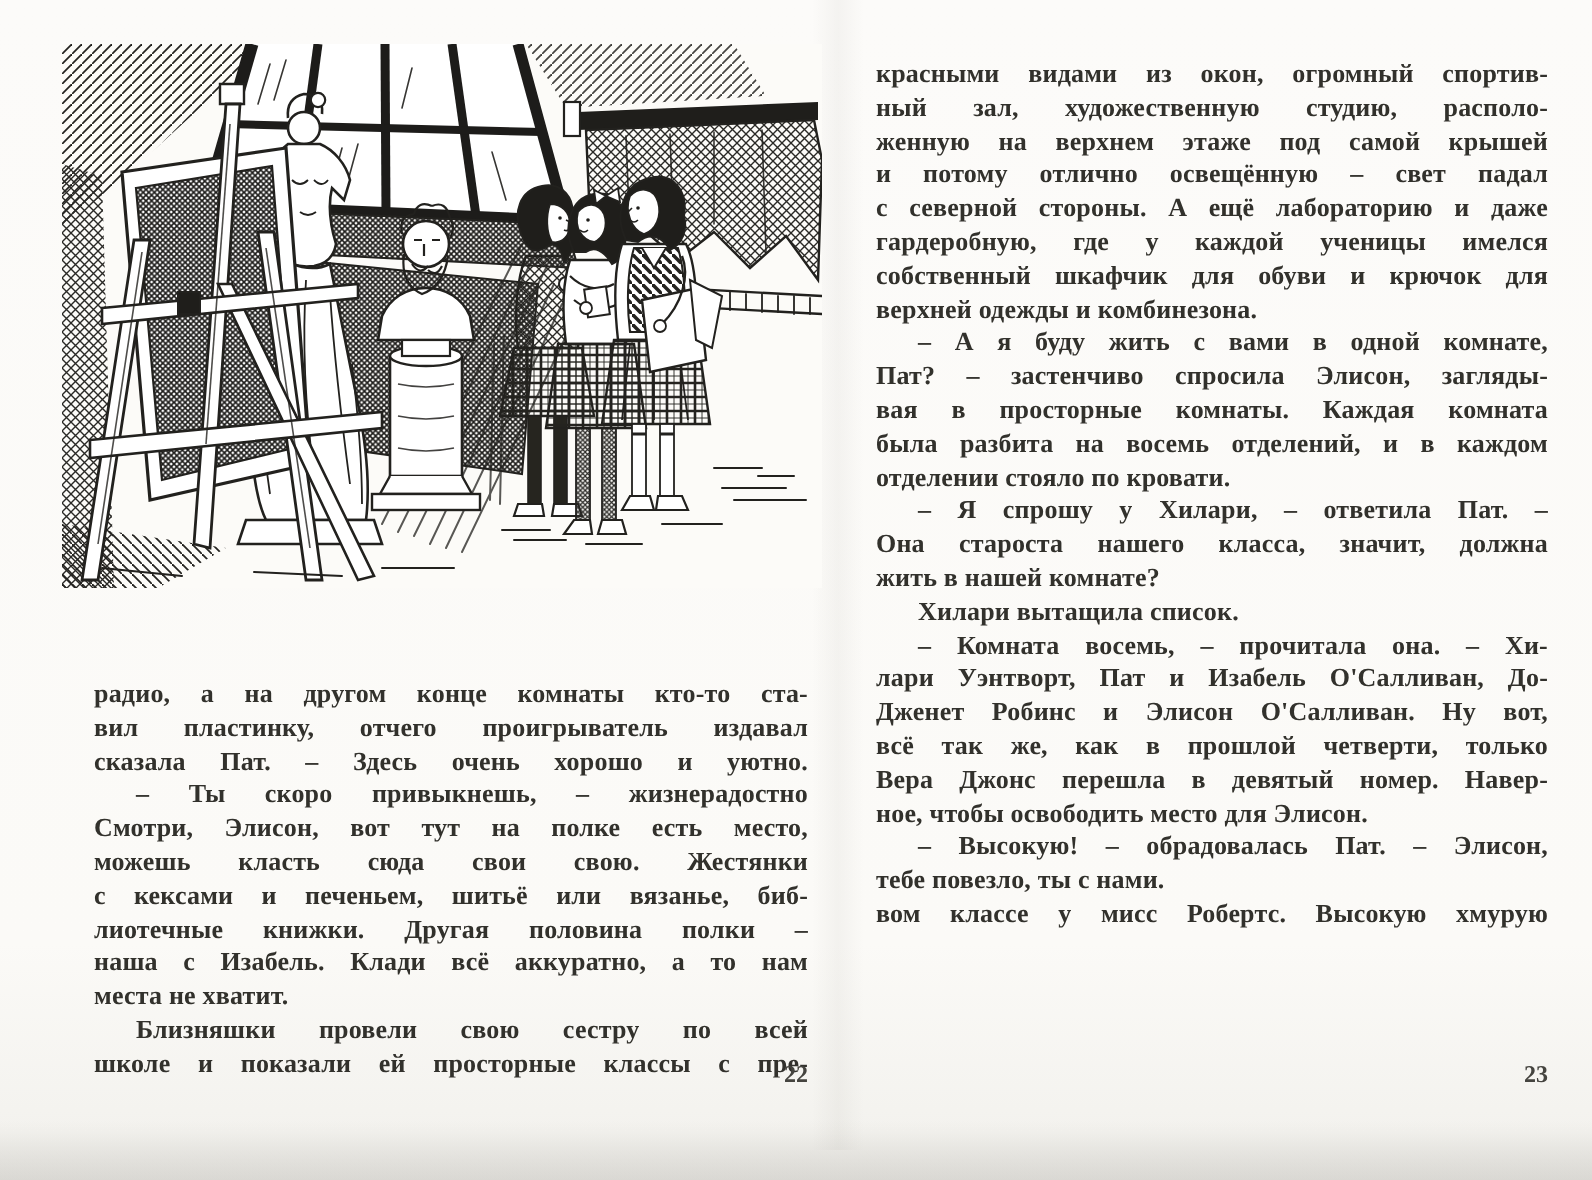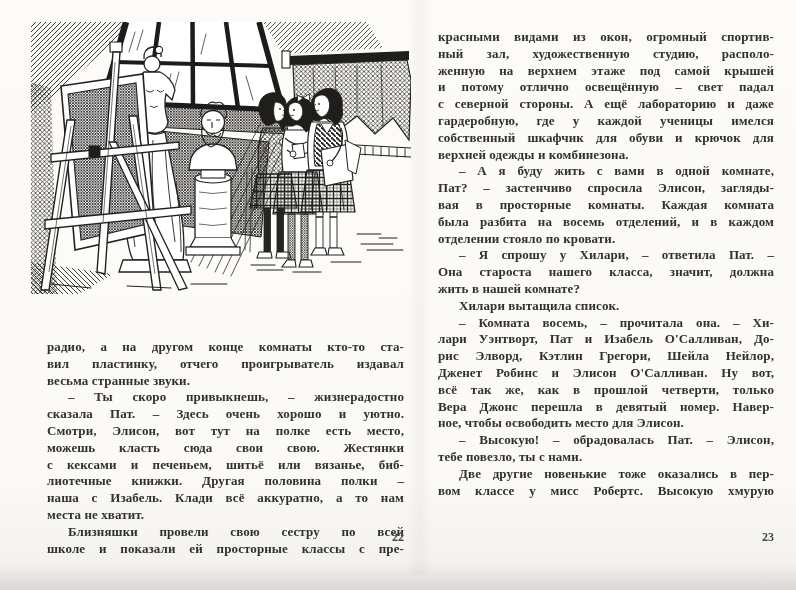--- a/index.html
+++ b/index.html
@@ -281,23 +281,22 @@
         <line x1="20" y1="262" x2="60" y2="266"></line>
           <line x1="96" y1="264" x2="140" y2="266"></line>
         <line x1="160" y1="262" x2="196" y2="262"></line>
       </g>
     </svg>
   </div>
 
   <div class="textcol col-left">
       <div class="line">радио, а на другом конце комнаты кто-то ста-</div>
       <div class="line">вил пластинку, отчего проигрыватель издавал</div>
-      <div class="line nj">весьма странные звуки.</div>
+      <div class="line">сказала Пат. – Здесь очень хорошо и уютно.</div>
       <div class="line in">– Ты скоро привыкнешь, – жизнерадостно</div>
-      <div class="line">сказала Пат. – Здесь очень хорошо и уютно.</div>
       <div class="line">Смотри, Элисон, вот тут на полке есть место,</div>
       <div class="line">можешь класть сюда свои свою. Жестянки</div>
       <div class="line">с кексами и печеньем, шитьё или вязанье, биб-</div>
       <div class="line">лиотечные книжки. Другая половина полки –</div>
       <div class="line">наша с Изабель. Клади всё аккуратно, а то нам</div>
       <div class="line nj">места не хватит.</div>
       <div class="line in">Близняшки провели свою сестру по всей</div>
       <div class="line">школе и показали ей просторные классы с пре-</div>
     </div>
   <div class="pagenum left">22</div>
@@ -315,26 +314,24 @@
       <div class="line">Пат? – застенчиво спросила Элисон, загляды-</div>
       <div class="line">вая в просторные комнаты. Каждая комната</div>
       <div class="line">была разбита на восемь отделений, и в каждом</div>
       <div class="line nj">отделении стояло по кровати.</div>
       <div class="line in">– Я спрошу у Хилари, – ответила Пат. –</div>
       <div class="line">Она староста нашего класса, значит, должна</div>
       <div class="line nj">жить в нашей комнате?</div>
       <div class="line in nj">Хилари вытащила список.</div>
       <div class="line in">– Комната восемь, – прочитала она. – Хи-</div>
       <div class="line">лари Уэнтворт, Пат и Изабель О'Салливан, До-</div>
-      <div class="line">рис Элворд, Кэтлин Грегори, Шейла Нейлор,</div>
       <div class="line">Дженет Робинс и Элисон О'Салливан. Ну вот,</div>
       <div class="line">всё так же, как в прошлой четверти, только</div>
       <div class="line">Вера Джонс перешла в девятый номер. Навер-</div>
       <div class="line nj">ное, чтобы освободить место для Элисон.</div>
       <div class="line in">– Высокую! – обрадовалась Пат. – Элисон,</div>
       <div class="line nj">тебе повезло, ты с нами.</div>
-      <div class="line in">Две другие новенькие тоже оказались в пер-</div>
       <div class="line">вом классе у мисс Робертс. Высокую хмурую</div>
     </div>
   <div class="pagenum right">23</div>
 
   <div class="bottom-edge"></div>
 </div>
 
 </body></html>

